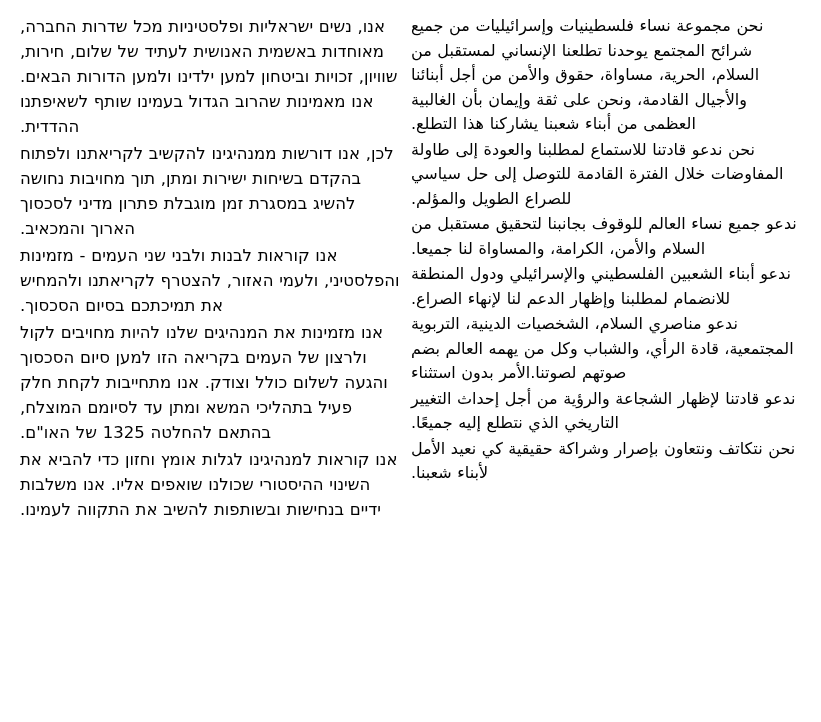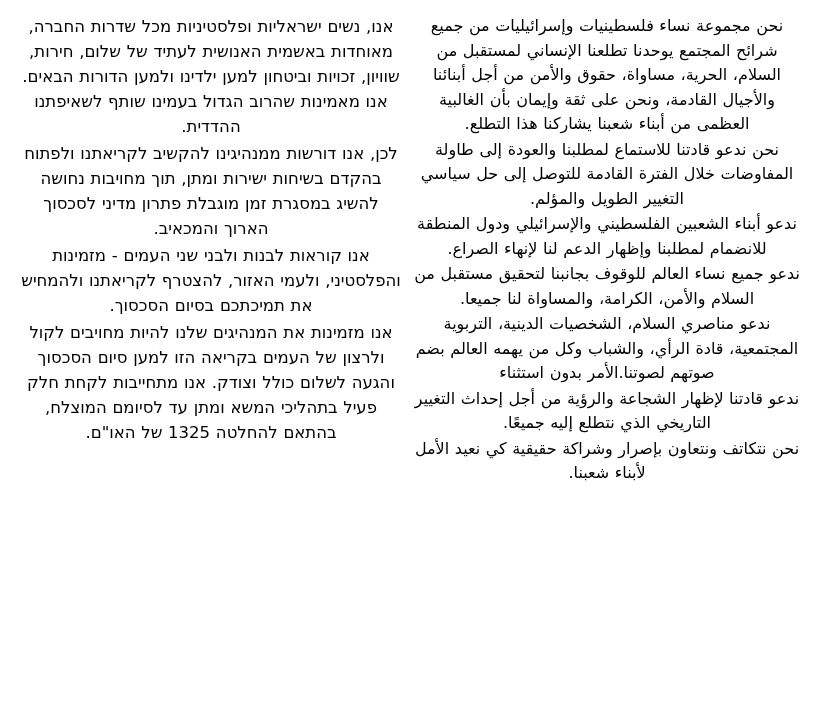--- a/index.html
+++ b/index.html
@@ -36,45 +36,46 @@
   }
   .column-arabic {
     width: 396px;
     padding-right: 4px;
     margin-left: 8px;
   }
   .para {
     font-size: 16.5px;
     line-height: 25px;
     margin: 0 0 2px 0;
-    text-align: center;
+    text-align: left;
     white-space: pre-wrap;
     word-spacing: 0.5px;
   }
   .column-arabic .para {
     font-size: 16px;
     line-height: 24.5px;
     margin: 0 0 1px 0;
   }
 </style>
 </head>
 <body>
 
 <div class="page">
 
   <div class="column column-hebrew">
     <p class="para">אנו, נשים ישראליות ופלסטיניות מכל שדרות החברה, מאוחדות באשמית האנושית לעתיד של שלום, חירות, שוויון, זכויות וביטחון למען ילדינו ולמען הדורות הבאים. אנו מאמינות שהרוב הגדול בעמינו שותף לשאיפתנו ההדדית.</p>
     <p class="para">לכן, אנו דורשות ממנהיגינו להקשיב לקריאתנו ולפתוח בהקדם בשיחות ישירות ומתן, תוך מחויבות נחושה להשיג במסגרת זמן מוגבלת פתרון מדיני לסכסוך הארוך והמכאיב.</p>
     <p class="para">אנו קוראות לבנות ולבני שני העמים - מזמינות והפלסטיני, ולעמי האזור, להצטרף לקריאתנו ולהמחיש את תמיכתכם בסיום הסכסוך.</p>
     <p class="para">אנו מזמינות את המנהיגים שלנו להיות מחויבים לקול ולרצון של העמים בקריאה הזו למען סיום הסכסוך והגעה לשלום כולל וצודק. אנו מתחייבות לקחת חלק פעיל בתהליכי המשא ומתן עד לסיומם המוצלח, בהתאם להחלטה 1325 של האו"ם.</p>
+    <p class="para">אנו קוראות למנהיגינו לגלות אומץ וחזון כדי להביא את השינוי ההיסטורי שכולנו שואפים אליו. אנו משלבות ידיים בנחישות ובשותפות להשיב את התקווה לעמינו.</p>
   </div>
 
   <div class="column column-arabic">
     <p class="para">نحن مجموعة نساء فلسطينيات وإسرائيليات من جميع شرائح المجتمع يوحدنا تطلعنا الإنساني لمستقبل من السلام، الحرية، مساواة، حقوق والأمن من أجل أبنائنا والأجيال القادمة، ونحن على ثقة وإيمان بأن الغالبية العظمى من أبناء شعبنا يشاركنا هذا التطلع.</p>
-    <p class="para">نحن ندعو قادتنا للاستماع لمطلبنا والعودة إلى طاولة المفاوضات خلال الفترة القادمة للتوصل إلى حل سياسي التغيير الطويل والمؤلم.</p>
+    <p class="para">نحن ندعو قادتنا للاستماع لمطلبنا والعودة إلى طاولة المفاوضات خلال الفترة القادمة للتوصل إلى حل سياسي للصراع الطويل والمؤلم.</p>
+    <p class="para">ندعو جميع نساء العالم للوقوف بجانبنا لتحقيق مستقبل من السلام والأمن، الكرامة، والمساواة لنا جميعا.</p>
     <p class="para">ندعو أبناء الشعبين الفلسطيني والإسرائيلي ودول المنطقة للانضمام لمطلبنا وإظهار الدعم لنا لإنهاء الصراع.</p>
-    <p class="para">ندعو جميع نساء العالم للوقوف بجانبنا لتحقيق مستقبل من السلام والأمن، الكرامة، والمساواة لنا جميعا.</p>
     <p class="para">ندعو مناصري السلام، الشخصيات الدينية، التربوية المجتمعية، قادة الرأي، والشباب وكل من يهمه العالم بضم صوتهم لصوتنا.الأمر بدون استثناء</p>
     <p class="para">ندعو قادتنا لإظهار الشجاعة والرؤية من أجل إحداث التغيير التاريخي الذي نتطلع إليه جميعًا.</p>
     <p class="para">نحن نتكاتف ونتعاون بإصرار وشراكة حقيقية كي نعيد الأمل لأبناء شعبنا.</p>
   </div>
 
 </div>
 
 </body></html>

